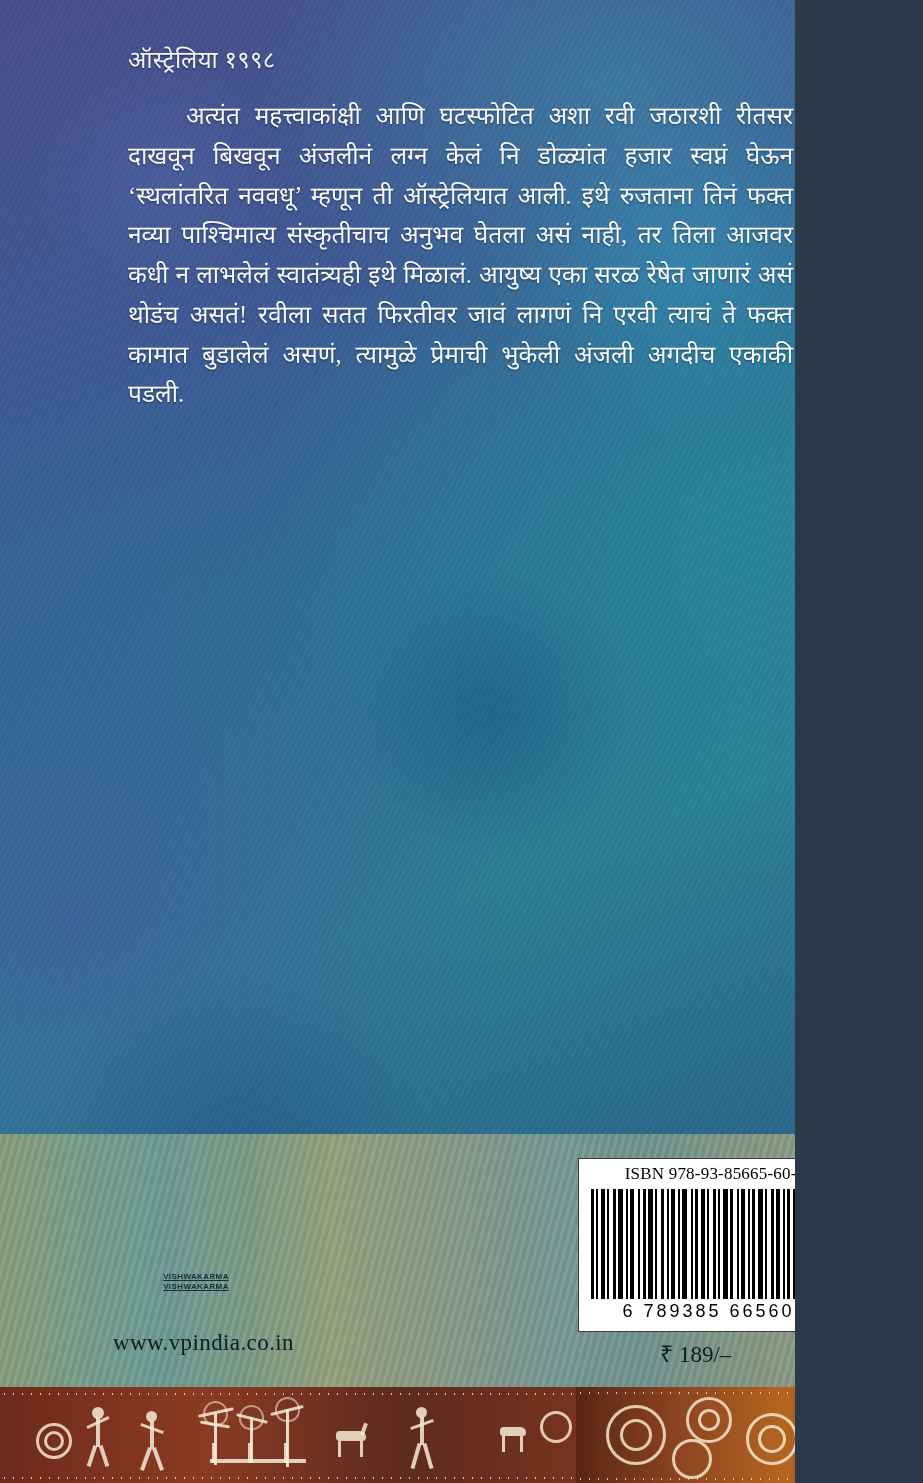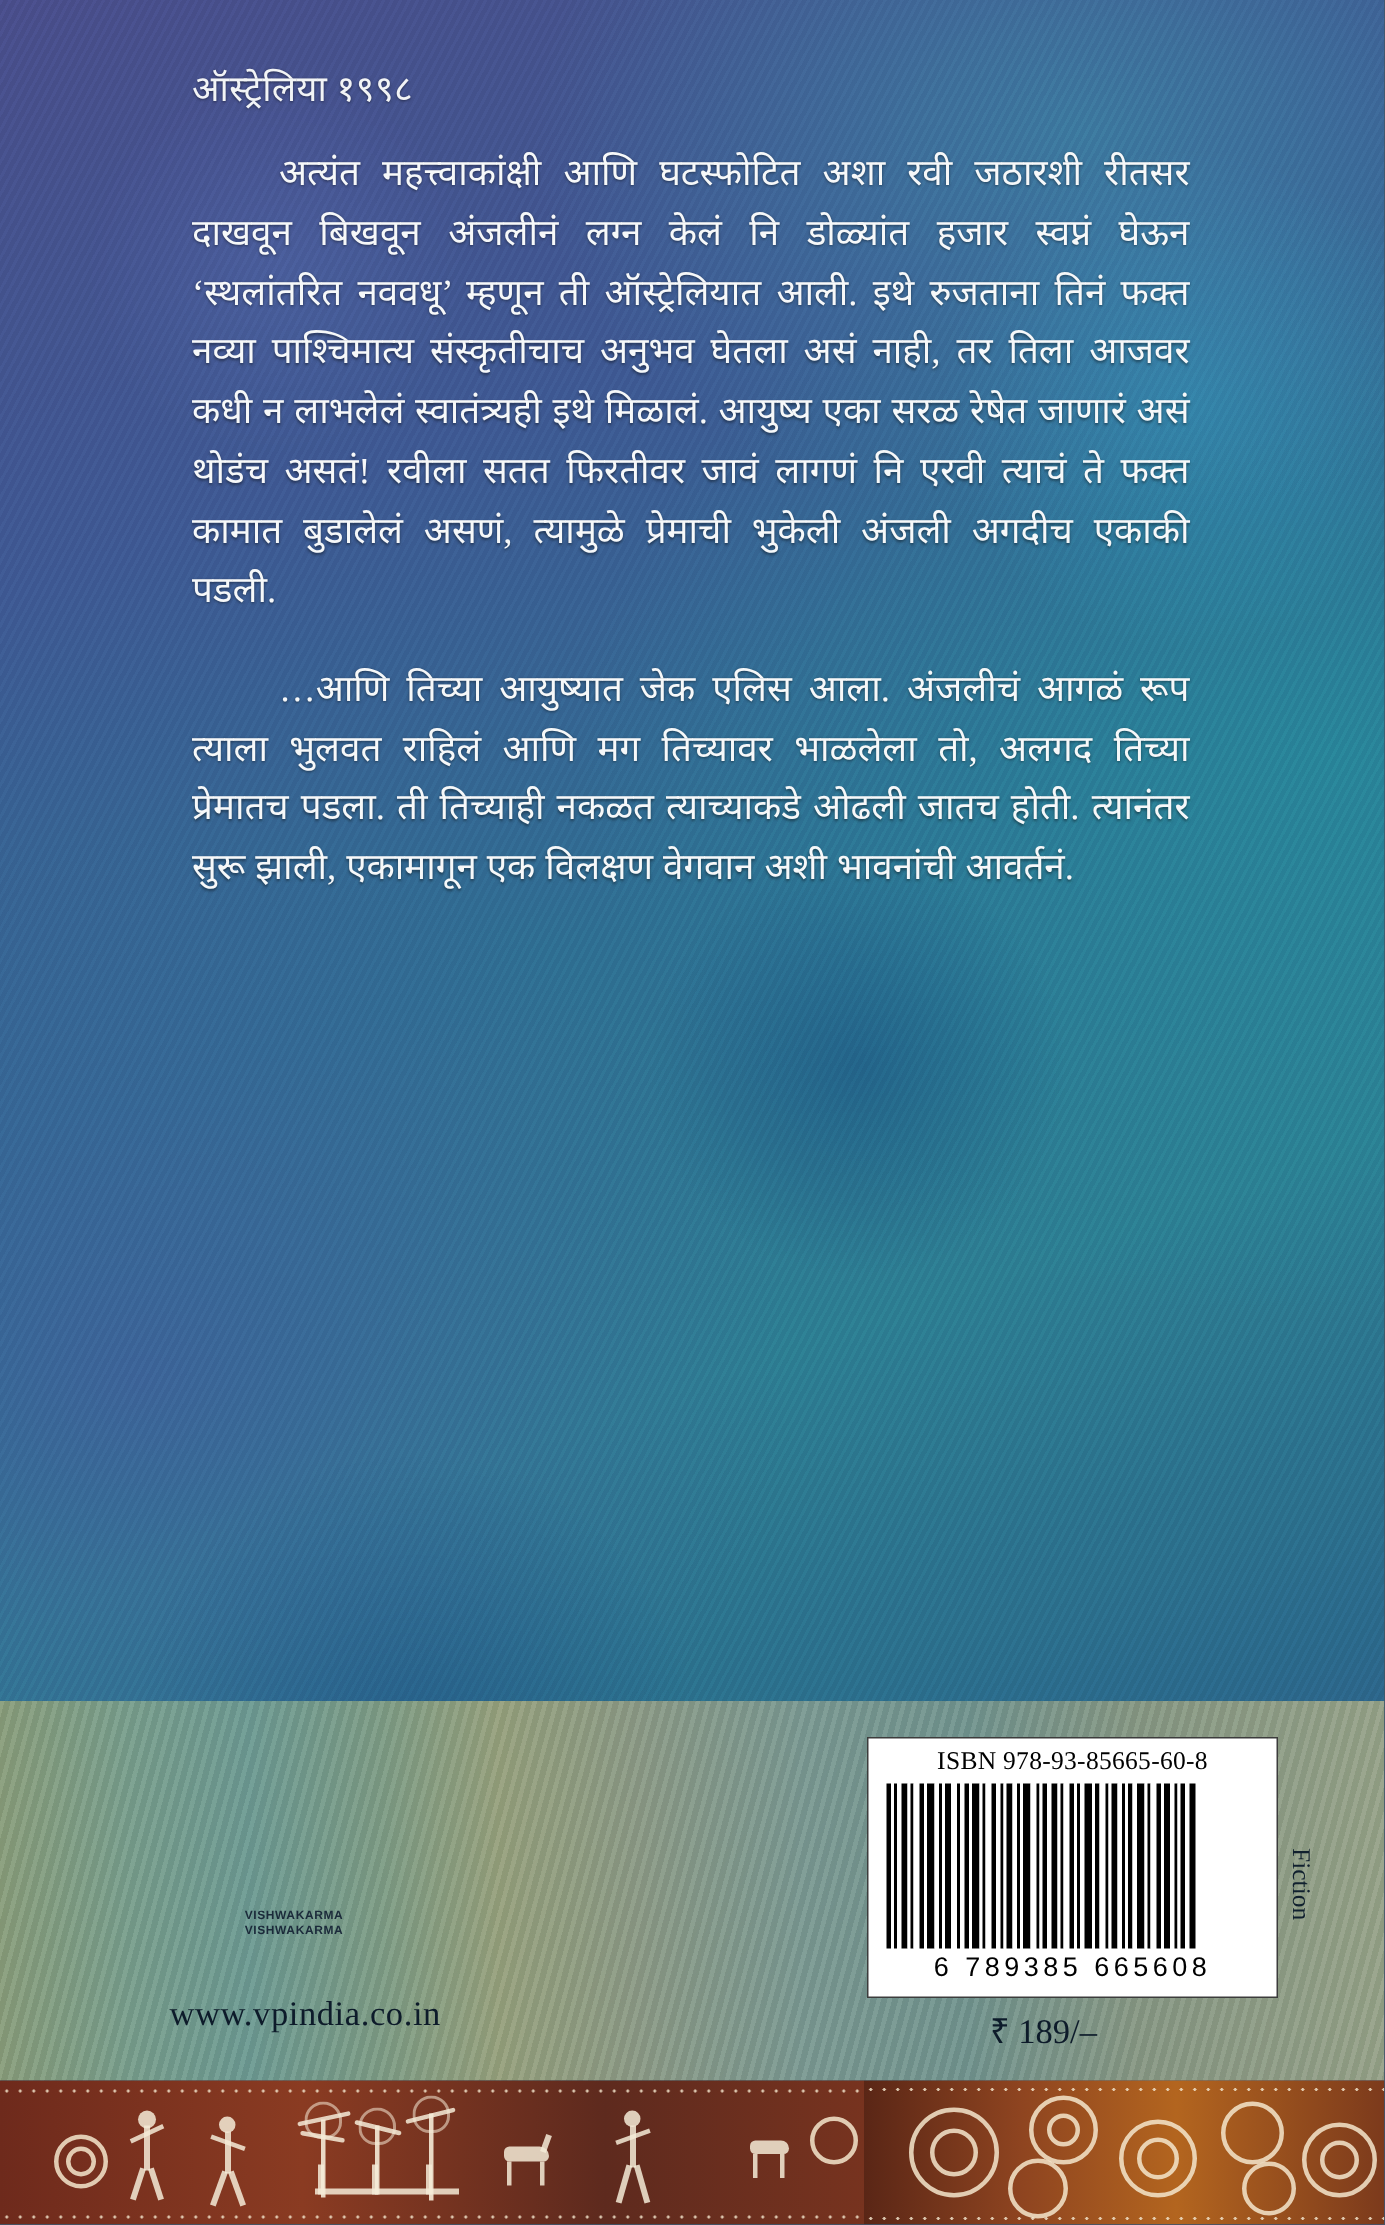--- a/index.html
+++ b/index.html
@@ -5,21 +5,21 @@
   html, body {
     margin: 0;
     padding: 0;
     background: #2b3a4a;
   }
   body {
     font-family: "Liberation Serif", serif;
   }
   #page {
     position: relative;
-    width: 923px;
+    width: 795px;
     height: 1483px;
     overflow: hidden;
     background:
       radial-gradient(ellipse 520px 380px at 78% 6%, rgba(58,150,170,0.55) 0%, rgba(58,150,170,0) 70%),
       radial-gradient(ellipse 700px 520px at 96% 34%, rgba(36,150,160,0.55) 0%, rgba(36,150,160,0) 72%),
       radial-gradient(ellipse 620px 520px at 10% 62%, rgba(74,84,158,0.55) 0%, rgba(74,84,158,0) 70%),
       radial-gradient(ellipse 520px 420px at 50% 96%, rgba(34,110,120,0.45) 0%, rgba(34,110,120,0) 72%),
       linear-gradient(160deg, #4a4e8c 0%, #3f5a94 22%, #2f6f93 42%, #2d7f93 60%, #2b6a8c 78%, #3a4f86 100%);
   }
   
@@ -100,20 +100,21 @@
     top: 1272px;
     width: 120px;
     text-align: center;
     color: #1b2a3a;
     font-family: "Liberation Sans", sans-serif;
     font-size: 8px;
     font-weight: bold;
     line-height: 1.3;
     letter-spacing: 0.4px;
     z-index: 7;
+    text-decoration: underline;
   }
   #website {
     position: absolute;
     left: 113px;
     top: 1330px;
     color: #0d1b2a;
     font-family: "Liberation Serif", serif;
     font-size: 23px;
     letter-spacing: 0.4px;
     z-index: 7;
@@ -240,21 +241,20 @@
   }
 </style>
 </head>
 <body>
 
 <div id="page">
 
   <div class="content" id="blurb">
     <div class="heading">ऑस्ट्रेलिया १९९८</div>
     <p class="para">अत्यंत महत्त्वाकांक्षी आणि घटस्फोटित अशा रवी जठारशी रीतसर दाखवून बिखवून अंजलीनं लग्न केलं नि डोळ्यांत हजार स्वप्नं घेऊन ‘स्थलांतरित नववधू’ म्हणून ती ऑस्ट्रेलियात आली. इथे रुजताना तिनं फक्त नव्या पाश्चिमात्य संस्कृतीचाच अनुभव घेतला असं नाही, तर तिला आजवर कधी न लाभलेलं स्वातंत्र्यही इथे मिळालं. आयुष्य एका सरळ रेषेत जाणारं असं थोडंच असतं! रवीला सतत फिरतीवर जावं लागणं नि एरवी त्याचं ते फक्त कामात बुडालेलं असणं, त्यामुळे प्रेमाची भुकेली अंजली अगदीच एकाकी पडली.</p>
-    <p class="para">…आणि तिच्या आयुष्यात जेक एलिस आला. अंजलीचं आगळं रूप त्याला भुलवत राहिलं आणि मग तिच्यावर भाळलेला तो, अलगद तिच्या प्रेमातच पडला. ती तिच्याही नकळत त्याच्याकडे ओढली जातच होती. त्यानंतर सुरू झाली, एकामागून एक विलक्षण वेगवान अशी भावनांची आवर्तनं.</p>
   </div>
 
   <div id="bottom-band"></div>
 
   <div id="logo-caption">
     <div>VISHWAKARMA</div>
     <div>VISHWAKARMA</div>
   </div>
 
   <div id="website">www.vpindia.co.in</div>

